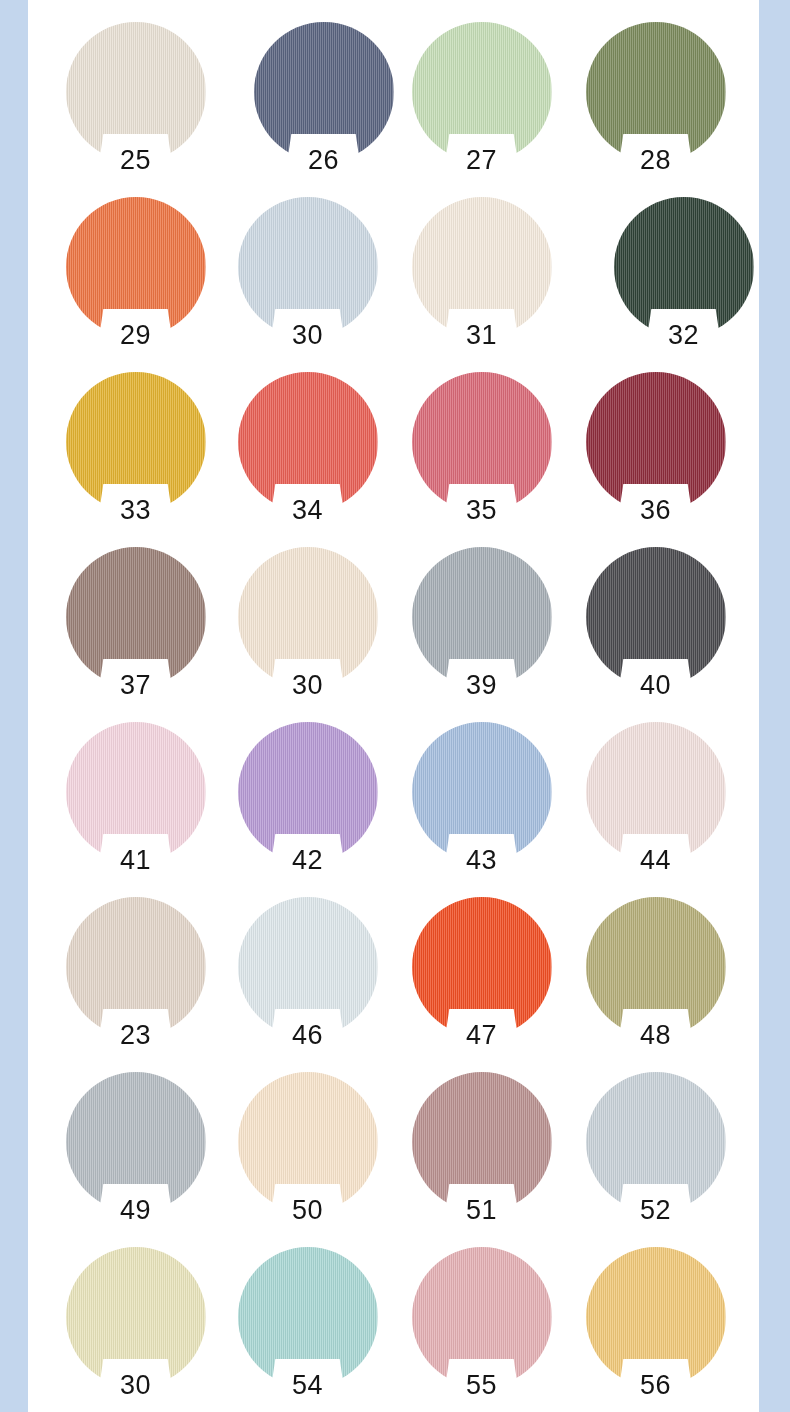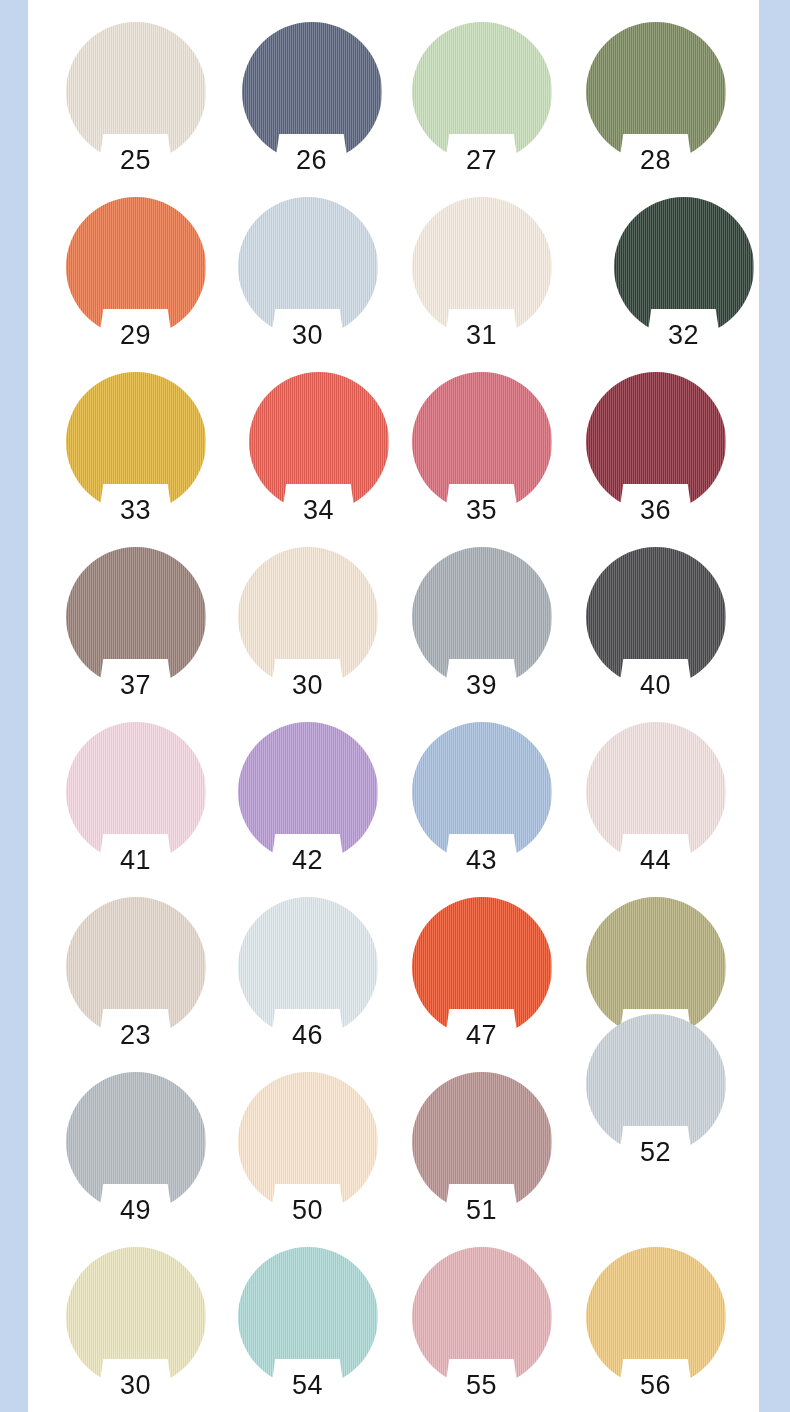--- a/index.html
+++ b/index.html
@@ -109,21 +109,21 @@
 
   <div class="edge-band left"></div>
   <div class="edge-band right"></div>
 
   <div id="sheet">
     <div id="swatch-grid">
         <div class="swatch-cell" style="left: 20px; top: 18px;">
           <div class="swatch-disc" style="background: rgb(232, 224, 212);"></div>
           <div class="swatch-label">25</div>
         </div>
-        <div class="swatch-cell" style="left: 196px; top: 18px;">
+        <div class="swatch-cell" style="left: 208px; top: 18px;">
           <div class="swatch-disc" style="background: rgb(90, 100, 128);"></div>
           <div class="swatch-label">26</div>
         </div>
         <div class="swatch-cell" style="left: 366px; top: 18px;">
           <div class="swatch-disc" style="background: rgb(197, 221, 183);"></div>
           <div class="swatch-label">27</div>
         </div>
         <div class="swatch-cell" style="left: 540px; top: 18px;">
           <div class="swatch-disc" style="background: rgb(123, 138, 92);"></div>
           <div class="swatch-label">28</div>
@@ -141,21 +141,21 @@
           <div class="swatch-label">31</div>
         </div>
         <div class="swatch-cell" style="left: 568px; top: 193px; text-decoration: underline;">
           <div class="swatch-disc" style="background: rgb(47, 66, 55);"></div>
           <div class="swatch-label">32</div>
         </div>
         <div class="swatch-cell" style="left: 20px; top: 368px;">
           <div class="swatch-disc" style="background: rgb(226, 178, 48);"></div>
           <div class="swatch-label">33</div>
         </div>
-        <div class="swatch-cell" style="left: 203px; top: 368px;">
+        <div class="swatch-cell" style="left: 192px; top: 368px;">
           <div class="swatch-disc" style="background: rgb(232, 95, 85);"></div>
           <div class="swatch-label">34</div>
         </div>
         <div class="swatch-cell" style="left: 366px; top: 368px;">
           <div class="swatch-disc" style="background: rgb(217, 106, 120);"></div>
           <div class="swatch-label">35</div>
         </div>
         <div class="swatch-cell" style="left: 540px; top: 368px;">
           <div class="swatch-disc" style="background: rgb(142, 44, 60);"></div>
           <div class="swatch-label">36</div>
@@ -213,21 +213,21 @@
           <div class="swatch-label">49</div>
         </div>
         <div class="swatch-cell" style="left: 192px; top: 1068px;">
           <div class="swatch-disc" style="background: rgb(247, 227, 203);"></div>
           <div class="swatch-label">50</div>
         </div>
         <div class="swatch-cell" style="left: 366px; top: 1068px;">
           <div class="swatch-disc" style="background: rgb(185, 145, 144);"></div>
           <div class="swatch-label">51</div>
         </div>
-        <div class="swatch-cell" style="left: 540px; top: 1010px;">
+        <div class="swatch-cell" style="left: 540px; top: 1068px;">
           <div class="swatch-disc" style="background: rgb(200, 209, 216);"></div>
           <div class="swatch-label">52</div>
         </div>
         <div class="swatch-cell" style="left: 20px; top: 1243px;">
           <div class="swatch-disc" style="background: rgb(232, 227, 187);"></div>
           <div class="swatch-label">30</div>
         </div>
         <div class="swatch-cell" style="left: 192px; top: 1243px;">
           <div class="swatch-disc" style="background: rgb(169, 215, 212);"></div>
           <div class="swatch-label">54</div>

